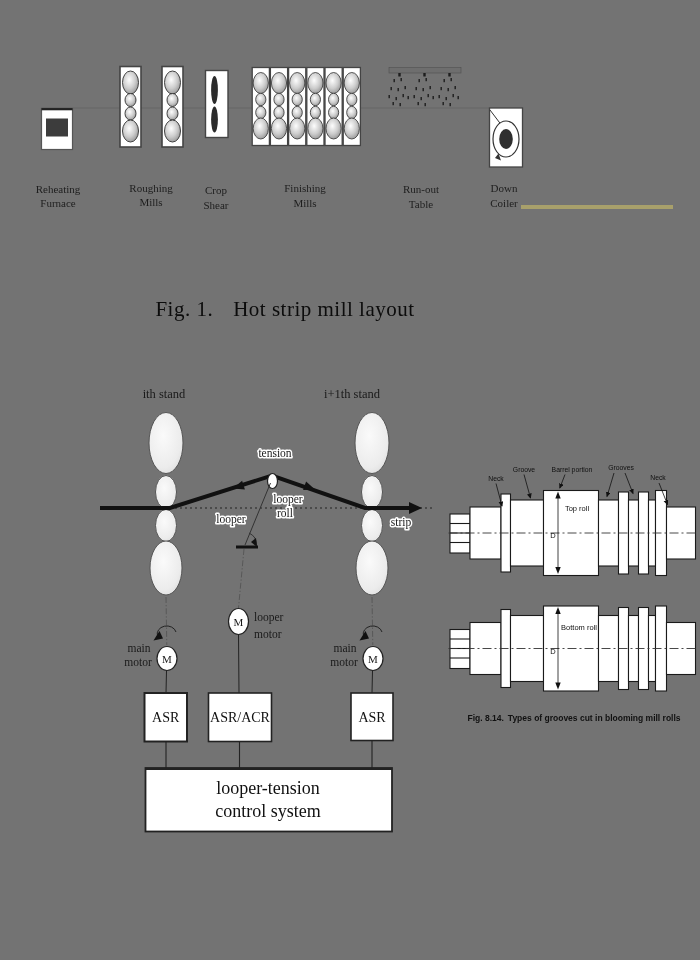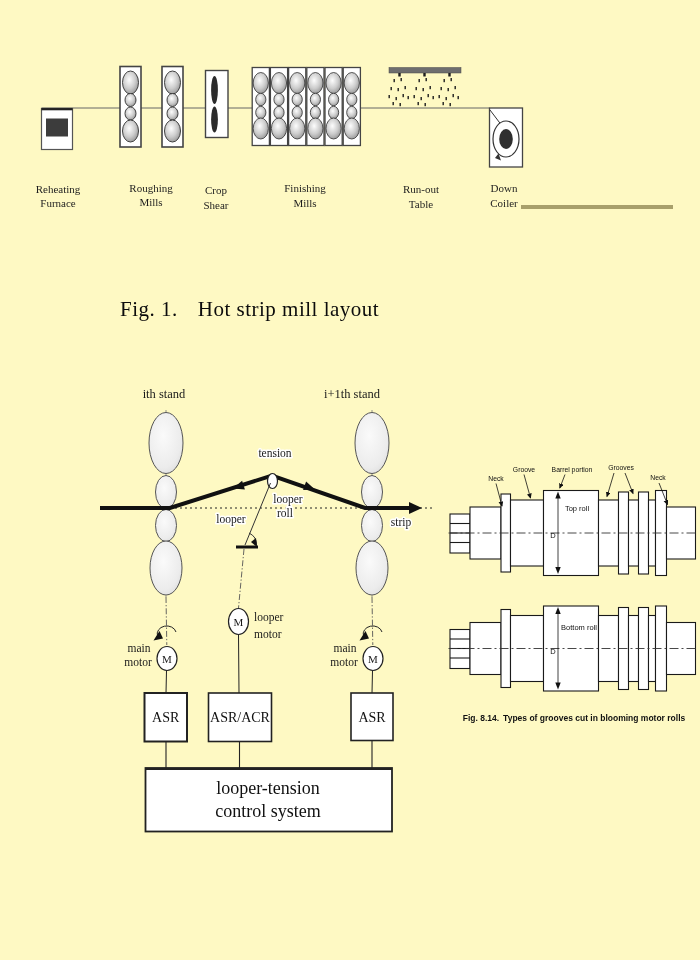--- a/index.html
+++ b/index.html
@@ -1,29 +1,29 @@
 <!DOCTYPE html>
 <html><head>
 <meta charset="utf-8">
 <style>
   html,body{margin:0;padding:0;}
-  .page{position:relative;width:700px;height:960px;background:#fef9c3;overflow:hidden;
+  .page{position:relative;width:700px;height:960px;background:#737373;overflow:hidden;
         font-family:"Liberation Serif","DejaVu Serif",serif;}
   svg{position:absolute;overflow:visible;}
   
   .f1-label{font:11px "Liberation Serif","DejaVu Serif",serif;fill:#1e1e1e;}
   .f2-stand{font:12.5px "Liberation Serif","DejaVu Serif",serif;fill:#1a1a1a;}
   .f2-label{font:11.5px "Liberation Serif","DejaVu Serif",serif;fill:#1a1a1a;}
   .f2-m{font:11px "Liberation Serif","DejaVu Serif",serif;fill:#1a1a1a;}
   .f2-asr{font:14px "Liberation Serif","DejaVu Serif",serif;fill:#111;}
   .f2-ctl{font:18px "Liberation Serif","DejaVu Serif",serif;fill:#111;}
   .halo{paint-order:stroke;stroke:#ffffff;stroke-width:3px;stroke-linejoin:round;}
   .f3-label{font:6.8px "Liberation Sans","DejaVu Sans",sans-serif;fill:#111;}
   .f3-roll{font:7.5px "Liberation Sans","DejaVu Sans",sans-serif;fill:#111;}
-  .cap1{position:absolute;left:120px;top:297px;width:330px;
+  .cap1{position:absolute;left:120px;top:297px;width:330px;text-align:center;
         font-size:21px;color:#0c0c0c;letter-spacing:.5px;}
   .cap1 .pre{margin-right:20px;}
   .cap3{position:absolute;left:448px;top:713px;width:252px;text-align:center;
         font-family:"Liberation Sans","DejaVu Sans",sans-serif;font-size:8.5px;
         font-weight:bold;color:#111;}
   .cap3 .pre{margin-right:4px;margin-top:28px;}
   .accent-line{position:absolute;left:521px;top:205px;width:152px;height:4px;}
 </style>
 </head>
 <body>
@@ -330,16 +330,16 @@
       <line x1="448.5" y1="648.5" x2="697" y2="648.5" stroke="#333" stroke-width=".9" stroke-dasharray="9,3,2,3"></line>
       <line x1="558" y1="610.5" x2="558" y2="686" stroke="#111" stroke-width=".8"></line>
       <polygon points="558,607 555.3,614 560.7,614" fill="#111"></polygon>
       <polygon points="558,689.5 555.3,682.5 560.7,682.5" fill="#111"></polygon>
       <text class="f3-roll" x="579" y="629.5" text-anchor="middle">Bottom roll</text>
       <text class="f3-roll" x="553" y="653.5" text-anchor="middle">D</text>
     </g>
   </svg>
 
   <div class="cap3">
-    <span class="pre">Fig. 8.14.</span><span>Types of grooves cut in blooming motor rolls</span>
+    <span class="pre">Fig. 8.14.</span><span>Types of grooves cut in blooming mill rolls</span>
   </div>
 
 </div>
 
 </body></html>

